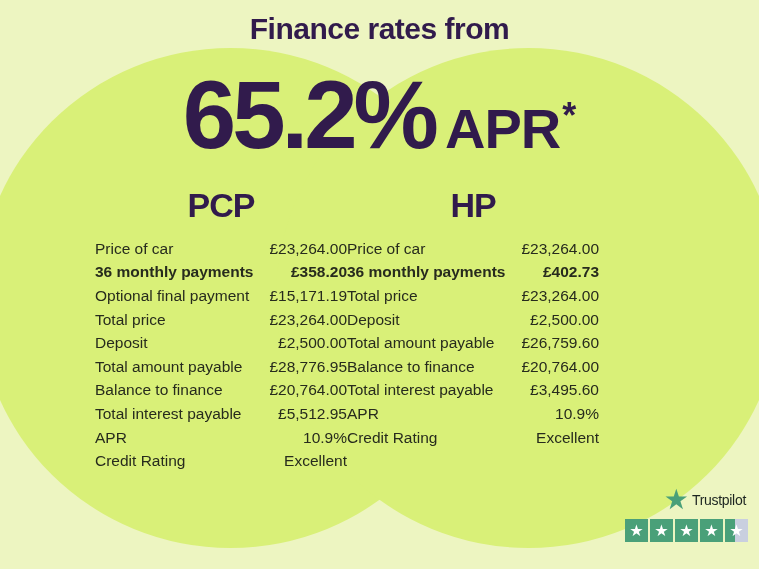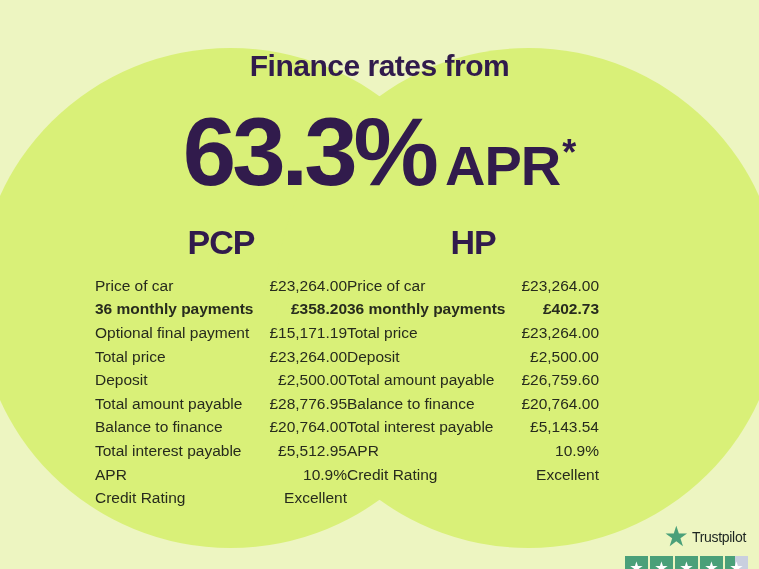--- a/index.html
+++ b/index.html
@@ -14,21 +14,21 @@
     overflow:hidden;
   }
   
   .blob{
     position:absolute;width:505px;height:500px;border-radius:50%;
     background:var(--blob,#d9f078);
   }
   .blob-left{left:-22px;top:48px;}
   .blob-right{left:276px;top:48px;}
 
-  .content{position:absolute;inset:0;margin-top:37px;}
+  .content{position:absolute;inset:0;}
 
   
   .page-title{
     position:absolute;top:12px;left:0;right:0;margin:0;
     text-align:center;
     font-size:30px;font-weight:700;letter-spacing:-0.5px;
     color:var(--heading-purple,#311b4c);
   }
   .rate-line{
     position:absolute;top:67px;left:0;right:0;
@@ -113,21 +113,21 @@
 <div class="canvas">
 
   <div class="blob blob-left"></div>
   <div class="blob blob-right"></div>
 
   <div class="content">
 
     <h1 class="page-title">Finance rates from</h1>
 
     <div class="rate-line">
-      <span class="rate-value">63.3%</span>
+      <span class="rate-value">65.2%</span>
       <span class="rate-unit">APR</span>
       <span class="rate-asterisk">*</span>
     </div>
 
     <div class="tables">
 
       <section class="finance-table">
         <h2 class="table-heading">PCP</h2>
         <div class="t-rows">
 
@@ -212,21 +212,21 @@
               <span class="t-value">£26,759.60</span>
             </div>
 
             <div class="t-row">
               <span class="t-label">Balance to finance</span>
               <span class="t-value">£20,764.00</span>
             </div>
 
             <div class="t-row">
               <span class="t-label">Total interest payable</span>
-              <span class="t-value">£5,143.54</span>
+              <span class="t-value">£3,495.60</span>
             </div>
 
             <div class="t-row">
               <span class="t-label">APR</span>
               <span class="t-value">10.9%</span>
             </div>
 
             <div class="t-row">
               <span class="t-label">Credit Rating</span>
               <span class="t-value">Excellent</span>

